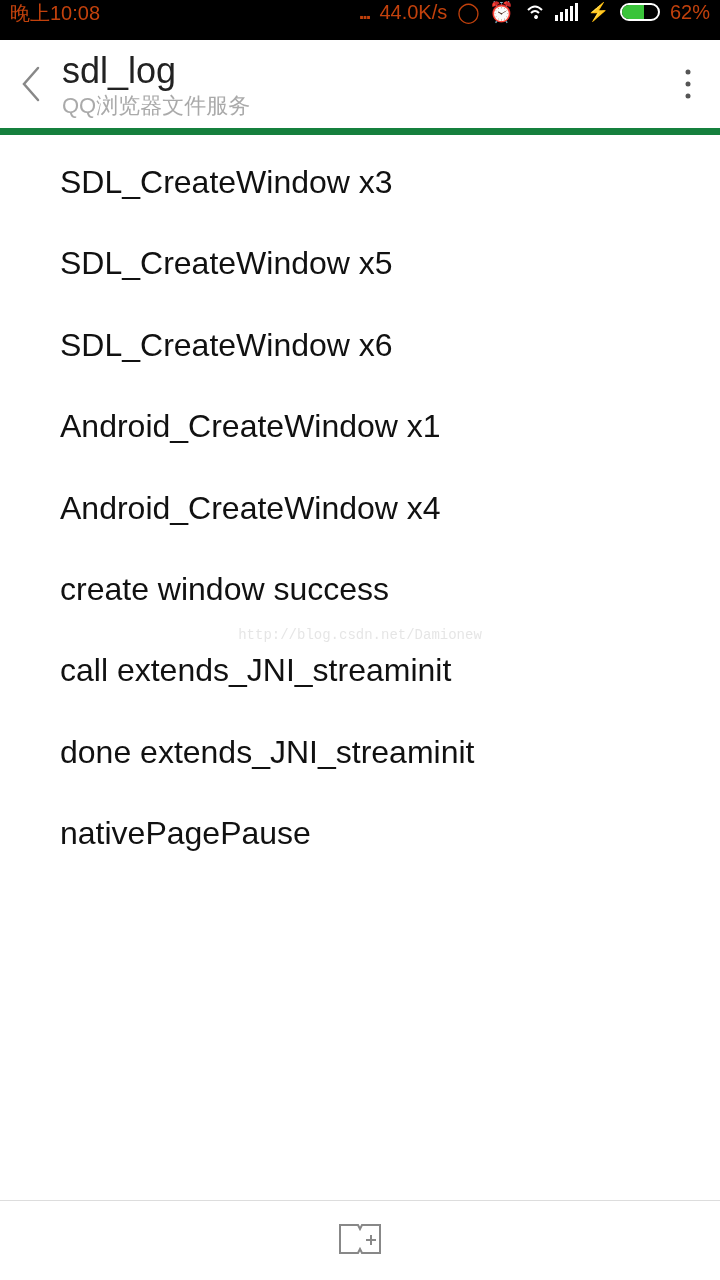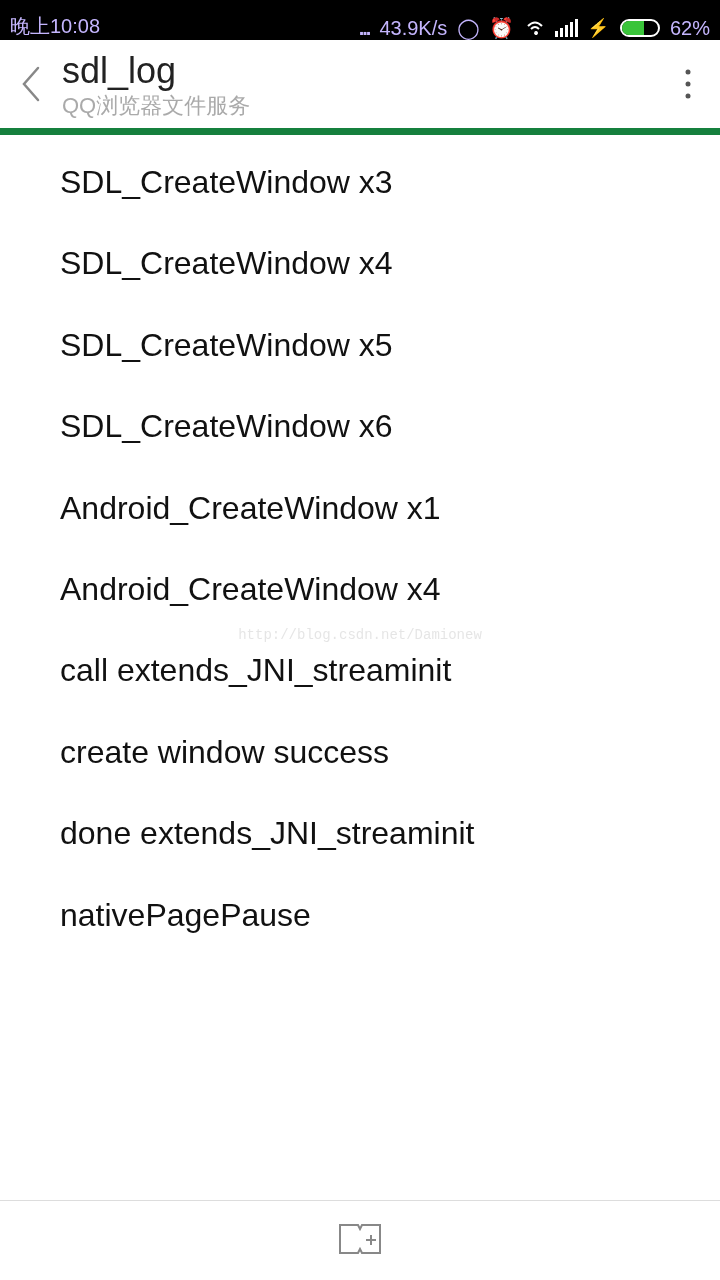--- a/index.html
+++ b/index.html
@@ -1,17 +1,17 @@
 <!DOCTYPE html>
 <html><head>
 <meta charset="utf-8">
 <style>
   * { margin: 0; padding: 0; box-sizing: border-box; }
   html, body { width: 720px; height: 1280px; font-family: -apple-system, "Helvetica Neue", Arial, sans-serif; background: #fff; overflow: hidden; }
-  .status-bar { height: 40px; background: #000; color: #c4b5fd; display: flex; align-items: flex-end; justify-content: space-between; padding: 0 10px; font-size: 20px; }
+  .status-bar { height: 40px; background: #000; color: #c2410c; display: flex; align-items: flex-start; justify-content: space-between; padding: 0 10px; font-size: 20px; }
   .status-left { display: flex; align-items: center; gap: 6px; }
   .status-right { display: flex; align-items: center; gap: 10px; }
   .dots { letter-spacing: -2px; font-weight: bold; }
   .battery { display: inline-flex; align-items: center; }
   .battery-shell { width: 40px; height: 18px; border: 2px solid #fff; border-radius: 10px; position: relative; }
   .battery-fill { position: absolute; left: 0; top: 0; bottom: 0; width: 62%; background: #3ac43a; border-radius: 8px 0 0 8px; }
   .signal { display: inline-flex; align-items: flex-end; gap: 2px; }
   .signal span { width: 3px; background: #fff; }
   .signal span:nth-child(1){height:6px;} .signal span:nth-child(2){height:9px;}
   .signal span:nth-child(3){height:12px;} .signal span:nth-child(4){height:15px;}
@@ -33,21 +33,21 @@
 </style>
 </head>
 <body>
 
 <div class="status-bar">
   <div class="status-left">
     <span>晚上10:08</span>
   </div>
   <div class="status-right">
     <span class="dots">...</span>
-    <span>43.9K/s</span>
+    <span>44.0K/s</span>
     <span>◯</span>
     <span>⏰</span>
     <span>
       <svg width="20" height="16" viewBox="0 0 20 16">
           <path d="M10 14 L10 14 M6 10 Q10 6 14 10 M3 7 Q10 0 17 7 M10 14 A1 1 0 1 0 10 13.9" stroke="#fff" stroke-width="2" fill="none"></path>
         </svg>
     </span>
     <span class="signal">
         <span></span>
         <span></span>
@@ -79,27 +79,26 @@
     <svg viewBox="0 0 8 34">
       <circle cx="4" cy="5" r="2.5" fill="#555"></circle>
         <circle cx="4" cy="17" r="2.5" fill="#555"></circle>
         <circle cx="4" cy="29" r="2.5" fill="#555"></circle>
     </svg>
   </div>
 </div>
 
 <div class="content">
   <div class="log-line">SDL_CreateWindow x3</div>
-  <div class="log-line">SDL_CreateWindow x4</div>
   <div class="log-line">SDL_CreateWindow x5</div>
   <div class="log-line">SDL_CreateWindow x6</div>
   <div class="log-line">Android_CreateWindow x1</div>
   <div class="log-line">Android_CreateWindow x4</div>
+  <div class="log-line">create window success</div>
   <div class="log-line">call extends_JNI_streaminit</div>
-  <div class="log-line">create window success</div>
   <div class="log-line">done extends_JNI_streaminit</div>
   <div class="log-line">nativePagePause</div>
 </div>
 
 <div class="watermark">http://blog.csdn.net/Damionew</div>
 
 <div class="bottom-bar">
   <span>
     <svg viewBox="0 0 48 40">
       <path d="M4 6 L22 6 L24 10 L26 6 L44 6 L44 34 L26 34 L24 30 L22 34 L4 34 Z" stroke="#888" stroke-width="2"></path>

